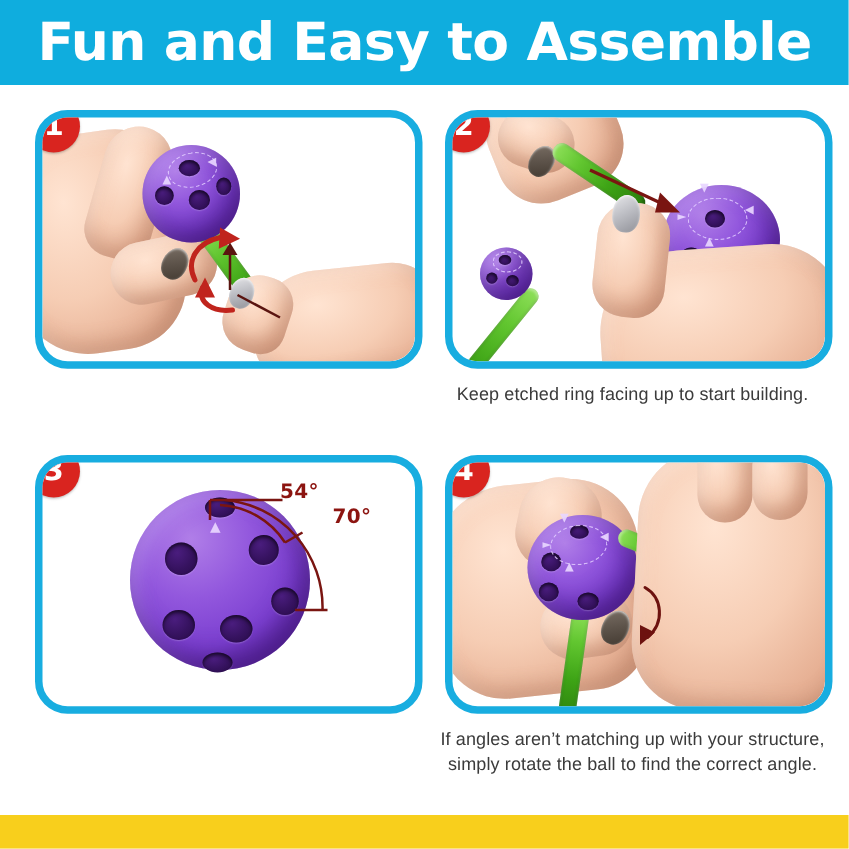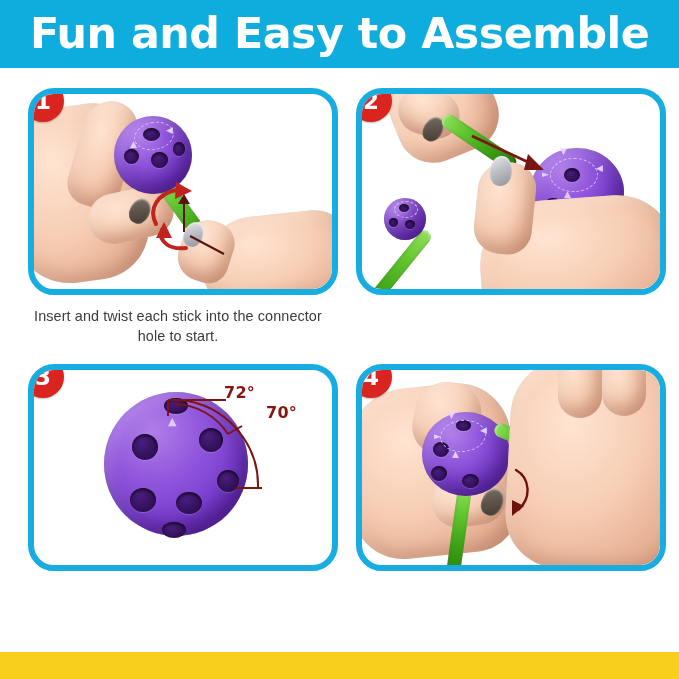--- a/index.html
+++ b/index.html
@@ -169,21 +169,20 @@
           <path d="M30 60 C26 72 38 80 54 78" stroke="#c0241d" stroke-width="4" fill="none" stroke-linecap="round"></path>
           <polygon points="32,52 24,68 40,68" fill="#c0241d"></polygon>
           <path d="M52 32 L52 62" stroke="#5a1410" stroke-width="2" fill="none"></path>
           <polygon points="46,34 58,34 52,24" fill="#5a1410"></polygon>
           <path d="M58 66 L92 84" stroke="#5a1410" stroke-width="2" fill="none"></path>
         </svg>
 
       </div>
       <div class="step-badge">1</div>
     </div>
-    <div class="caption">Insert and twist each stick into the connector hole to start.</div>
   </div>
 
   <div class="step-cell c2">
     <div class="photo-frame">
       <div class="photo-inner">
 
         <div class="hand" style="left:28px;top:-40px;width:104px;height:104px;border-radius:46px 46px 36px 36px;transform:rotate(-22deg);"></div>
         <div class="hand" style="left:36px;top:-4px;width:62px;height:46px;border-radius:24px;transform:rotate(18deg);"></div>
         <div class="nail dark" style="left:62px;top:22px;width:19px;height:26px;transform:rotate(32deg);"></div>
 
@@ -215,20 +214,21 @@
         <div class="nail" style="left:128px;top:62px;width:22px;height:30px;transform:rotate(6deg);"></div>
 
         <svg class="arrow-red" style="left:108px;top:38px;width:92px;height:46px;" viewBox="0 0 92 46">
           <path d="M2 4 L62 32" stroke="#7a1511" stroke-width="2.6" fill="none"></path>
           <polygon points="58,22 74,38 54,38" fill="#7a1511"></polygon>
         </svg>
 
       </div>
       <div class="step-badge">2</div>
     </div>
+    <div class="caption">Keep etched ring facing up to start building.</div>
   </div>
 
   <div class="step-cell c3">
     <div class="photo-frame">
       <div class="photo-inner">
 
         <div class="ball" style="left:70px;top:22px;width:144px;height:144px;">
           <div class="hole" style="left:60px;top:6px;width:24px;height:16px;"></div>
           <div class="hole" style="left:28px;top:42px;width:26px;height:26px;"></div>
           <div class="hole" style="left:95px;top:36px;width:24px;height:24px;"></div>
@@ -241,21 +241,21 @@
 
         <svg class="arrow-red" style="left:128px;top:12px;width:160px;height:130px;" viewBox="0 0 160 130">
           <path d="M6 18 L6 34" stroke="#7a1511" stroke-width="2" fill="none"></path>
           <path d="M6 18 L64 18" stroke="#7a1511" stroke-width="2" fill="none"></path>
           <path d="M14 22 A66 66 0 0 1 66 52" stroke="#7a1511" stroke-width="2" fill="none"></path>
           <path d="M66 52 L80 44" stroke="#7a1511" stroke-width="2" fill="none"></path>
           <path d="M18 18 A86 86 0 0 1 96 106" stroke="#7a1511" stroke-width="2" fill="none"></path>
           <path d="M74 106 L100 106" stroke="#7a1511" stroke-width="2" fill="none"></path>
         </svg>
 
-        <div class="ang-label" style="left:190px;top:13px;">72°</div>
+        <div class="ang-label" style="left:190px;top:13px;">54°</div>
         <div class="ang-label" style="left:232px;top:33px;">70°</div>
 
       </div>
       <div class="step-badge">3</div>
     </div>
   </div>
 
   <div class="step-cell c4">
     <div class="photo-frame">
       <div class="photo-inner">
@@ -286,17 +286,18 @@
         <div class="hand" style="left:240px;top:-18px;width:44px;height:64px;border-radius:22px;"></div>
 
         <svg class="arrow-red" style="left:136px;top:94px;width:48px;height:58px;" viewBox="0 0 48 58">
           <path d="M18 6 C32 14 34 34 20 46" stroke="#6d120f" stroke-width="2.4" fill="none" stroke-linecap="round"></path>
           <polygon points="26,42 14,52 14,36" fill="#6d120f"></polygon>
         </svg>
 
       </div>
       <div class="step-badge">4</div>
     </div>
+    <div class="caption wide">If angles aren’t matching up with your structure, simply rotate the ball to find the correct angle.</div>
   </div>
 
 </div>
 
 <div class="footer-bar"></div>
 
 </body></html>

